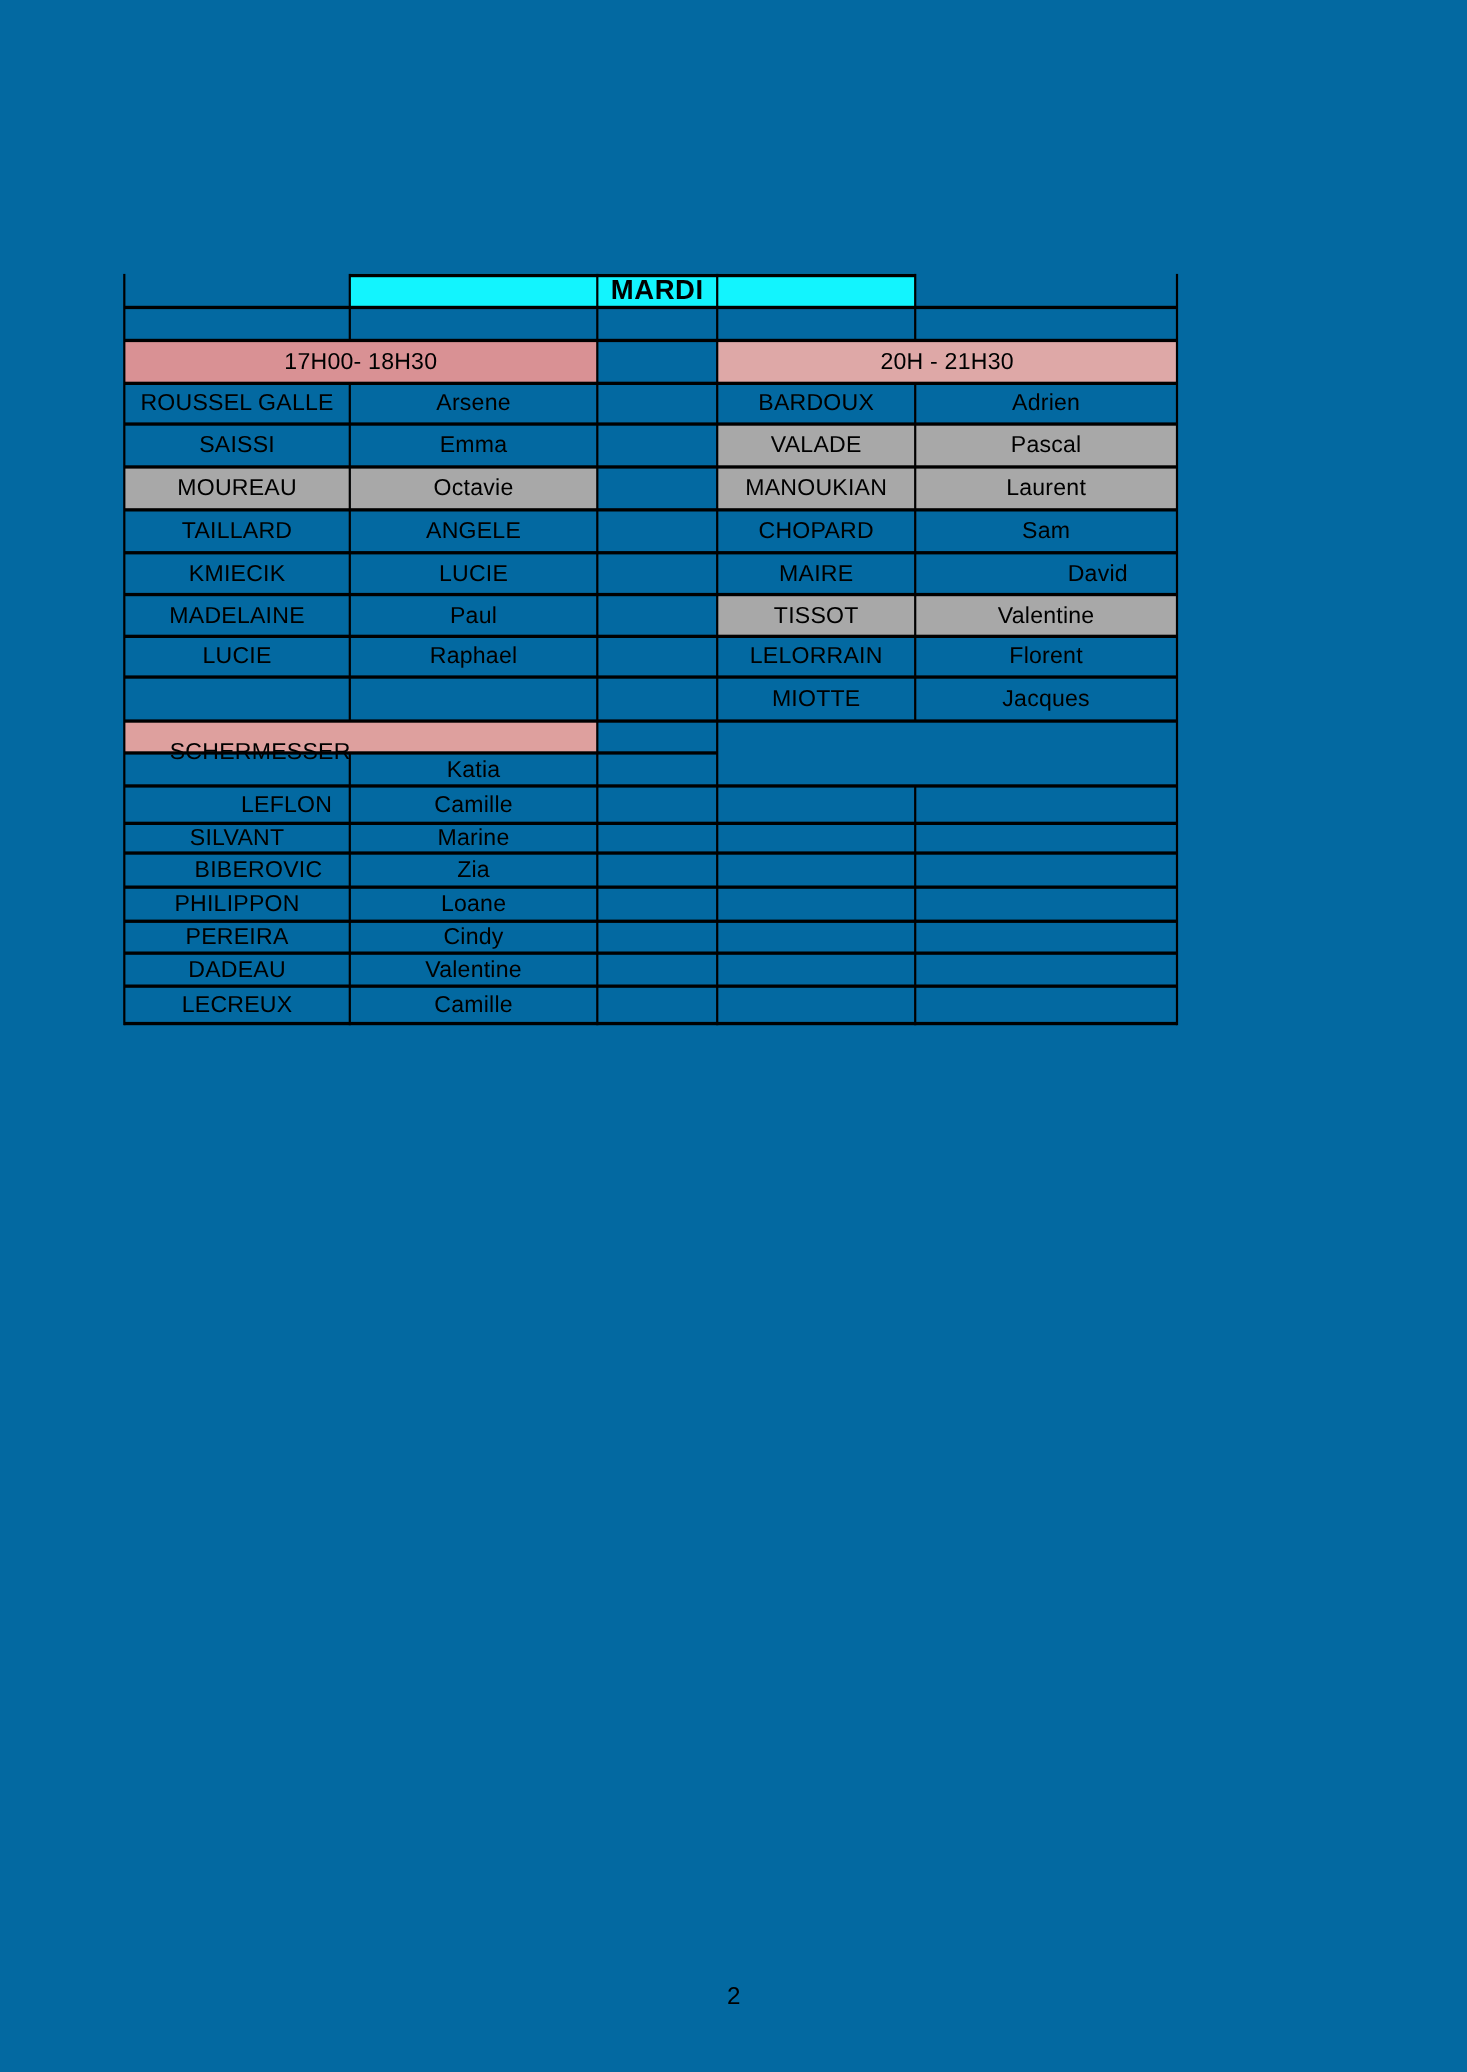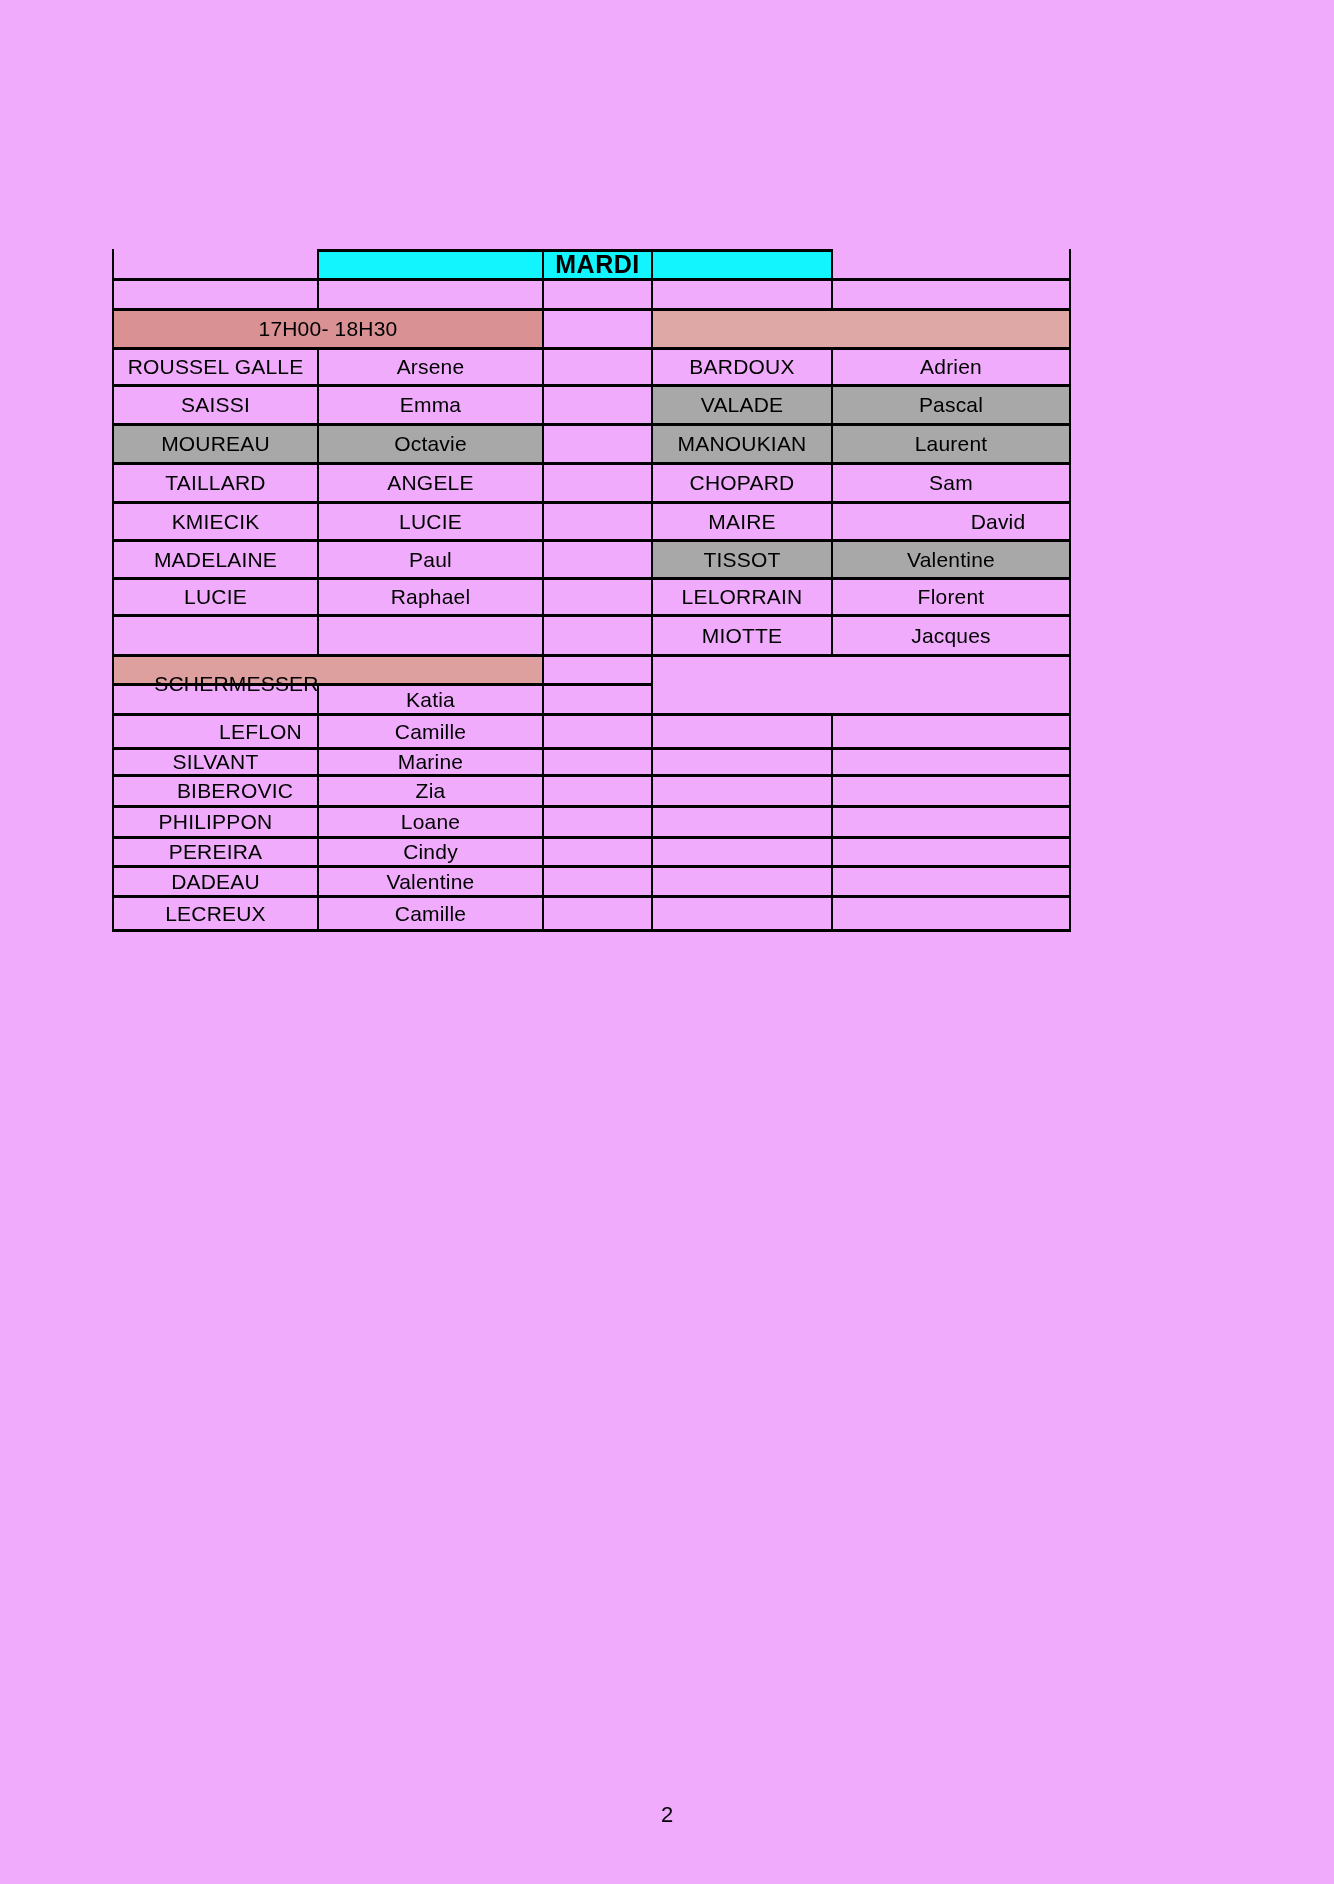--- a/index.html
+++ b/index.html
@@ -1,20 +1,20 @@
 <!DOCTYPE html>
 <html><head>
 <meta charset="utf-8">
 <style>
   html,body{margin:0;padding:0;}
   body{
     width:1334px;height:1884px;background:#ffffff;position:relative;
     font-family:"Liberation Sans", sans-serif;color:#000;
   }
-  .page{position:absolute;inset:0;background:#f0abfc;overflow:hidden;}
+  .page{position:absolute;inset:0;background:#0369a1;overflow:hidden;}
   #table{position:absolute;left:0;top:0;width:1334px;height:1884px;}
   .rect{position:absolute;}
   .hline,.vline{position:absolute;background:#000;}
   .cell{
     position:absolute;display:flex;align-items:center;justify-content:center;
     font-size:21px;line-height:1;white-space:pre;letter-spacing:0.2px;
   }
   .cell.bold{font-weight:700;font-size:25px;letter-spacing:0.5px;}
   .pagenum{
     position:absolute;left:0;top:1802px;width:1334px;text-align:center;
@@ -60,20 +60,21 @@
       <div class="vline" style="left: 651px; top: 249px; width: 2px; height: 683px;"></div>
       <div class="vline" style="left: 1069px; top: 249px; width: 2px; height: 683px;"></div>
       <div class="vline" style="left: 317px; top: 249px; width: 2px; height: 60px;"></div>
       <div class="vline" style="left: 317px; top: 348px; width: 2px; height: 307px;"></div>
       <div class="vline" style="left: 317px; top: 684px; width: 2px; height: 248px;"></div>
       <div class="vline" style="left: 831px; top: 249px; width: 2px; height: 60px;"></div>
       <div class="vline" style="left: 831px; top: 348px; width: 2px; height: 307px;"></div>
       <div class="vline" style="left: 831px; top: 714px; width: 2px; height: 218px;"></div>
       <div class="cell bold" style="left: 543px; top: 249px; width: 109px; height: 30px;">MARDI</div>
       <div class="cell" style="left: 113px; top: 309px; width: 430px; height: 39px;">17H00- 18H30</div>
+      <div class="cell" style="left: 652px; top: 309px; width: 418px; height: 39px;">20H - 21H30</div>
       <div class="cell" style="left: 113px; top: 348px; width: 205px; height: 37px;">ROUSSEL GALLE</div>
       <div class="cell" style="left: 318px; top: 348px; width: 225px; height: 37px;">Arsene</div>
       <div class="cell" style="left: 113px; top: 385px; width: 205px; height: 39px;">SAISSI</div>
       <div class="cell" style="left: 318px; top: 385px; width: 225px; height: 39px;">Emma</div>
       <div class="cell" style="left: 113px; top: 424px; width: 205px; height: 39px;">MOUREAU</div>
       <div class="cell" style="left: 318px; top: 424px; width: 225px; height: 39px;">Octavie</div>
       <div class="cell" style="left: 113px; top: 463px; width: 205px; height: 39px;">TAILLARD</div>
       <div class="cell" style="left: 318px; top: 463px; width: 225px; height: 39px;">ANGELE</div>
       <div class="cell" style="left: 113px; top: 502px; width: 205px; height: 38px;">KMIECIK</div>
       <div class="cell" style="left: 318px; top: 502px; width: 225px; height: 38px;">LUCIE</div>

